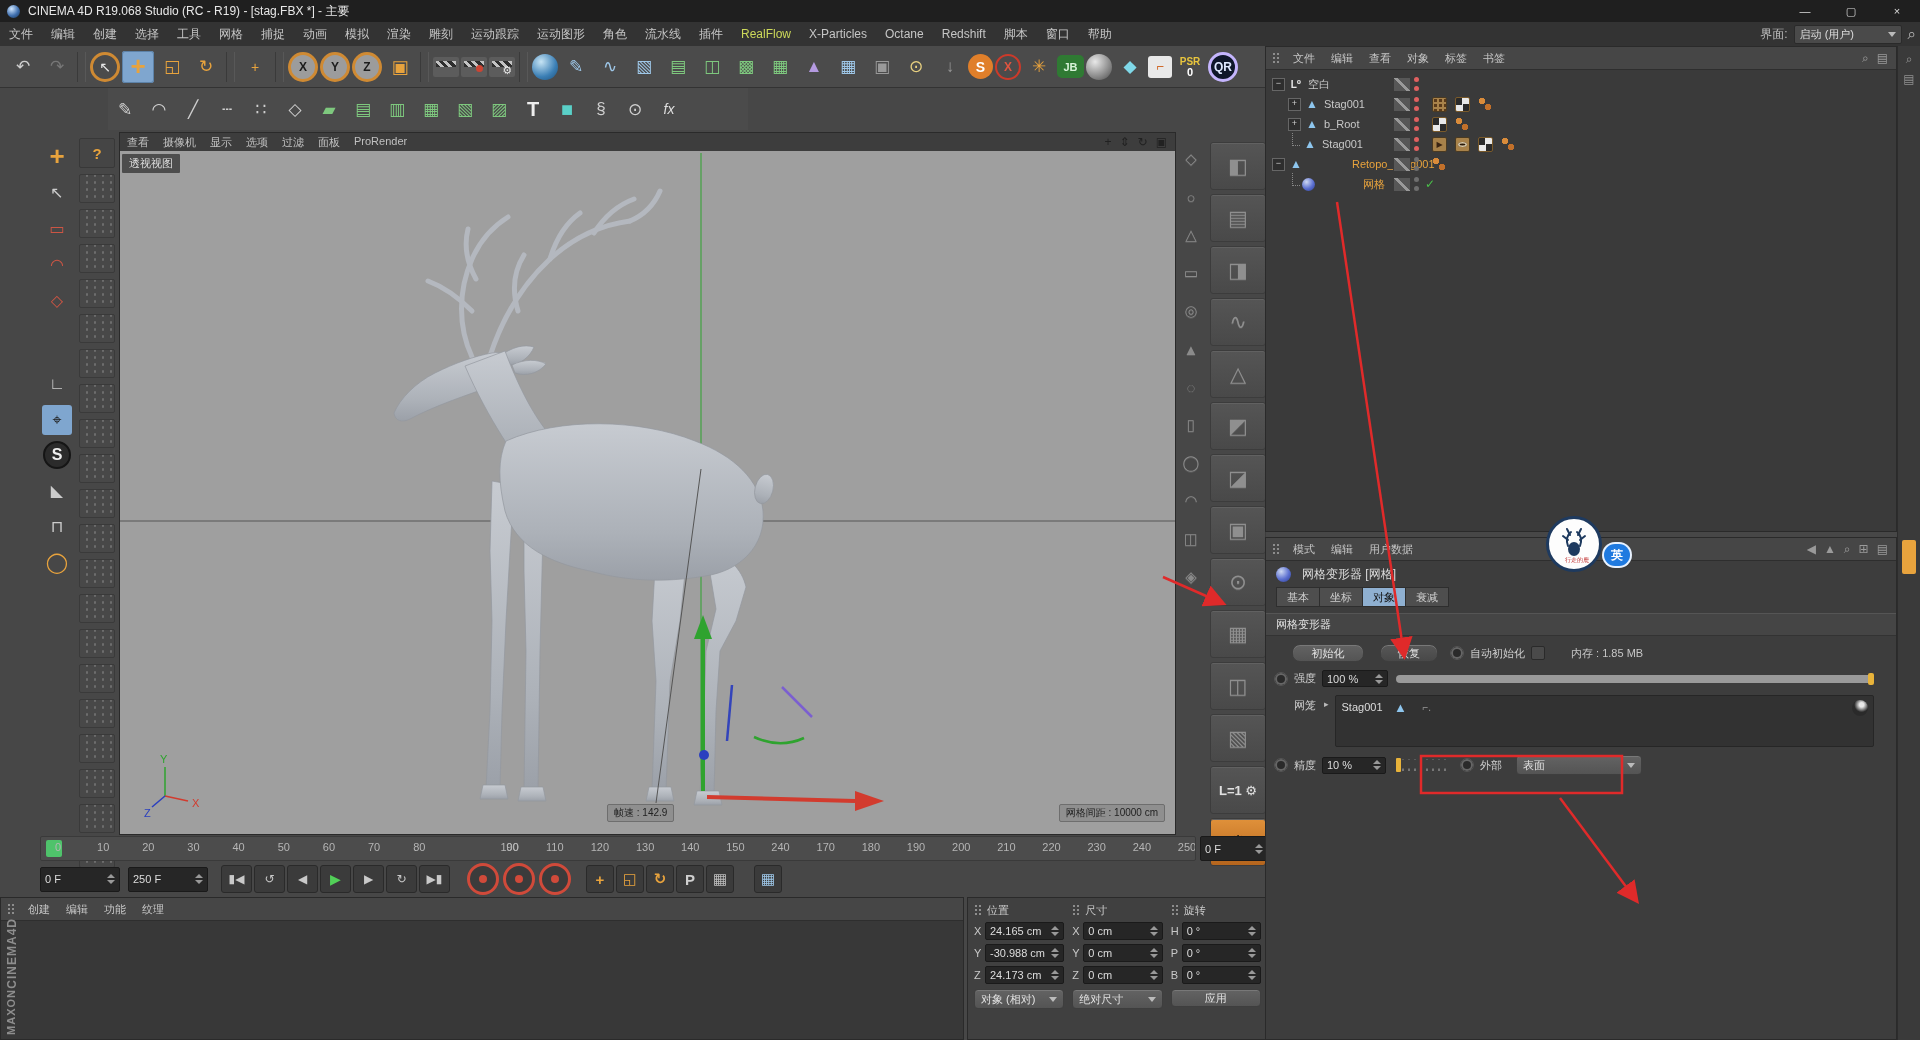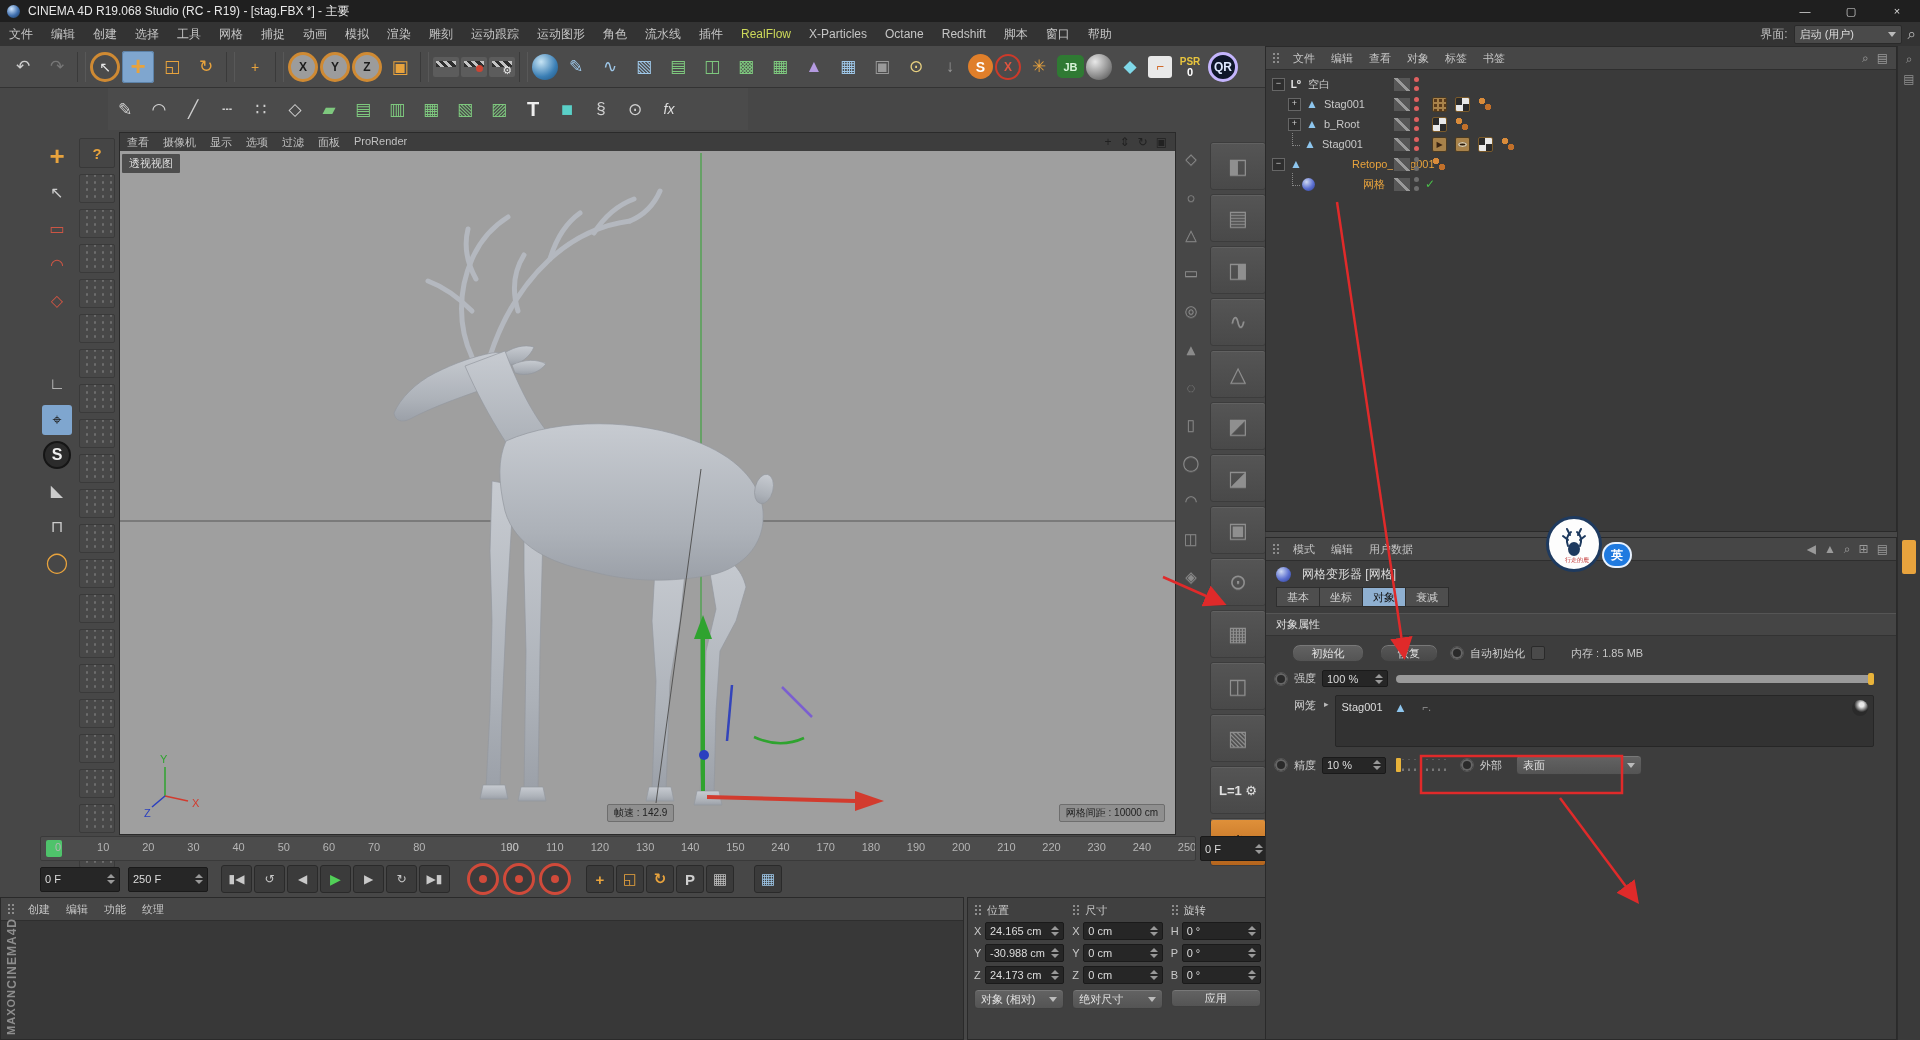--- a/index.html
+++ b/index.html
@@ -801,21 +801,21 @@
     <div class="am-title">
       <span class="oi mesh"></span>
       <span>网格变形器 [网格]</span>
     </div>
     <div id="am-tabs">
         <span class="am-tab">基本</span>
         <span class="am-tab">坐标</span>
         <span class="am-tab active">对象</span>
         <span class="am-tab">衰减</span>
       </div>
-    <div class="am-sec">对象属性</div>
+    <div class="am-sec">网格变形器</div>
 
     <div class="am-row">
       <button class="btn pillbtn">初始化</button>
       <button class="btn pillbtn restore">恢复</button>
       <span class="radio" style="margin-left:12px"></span>
       <span class="lbl">自动初始化</span>
       <span class="chk"></span>
       <span class="memtxt">内存 : 1.85 MB</span>
     </div>
 

